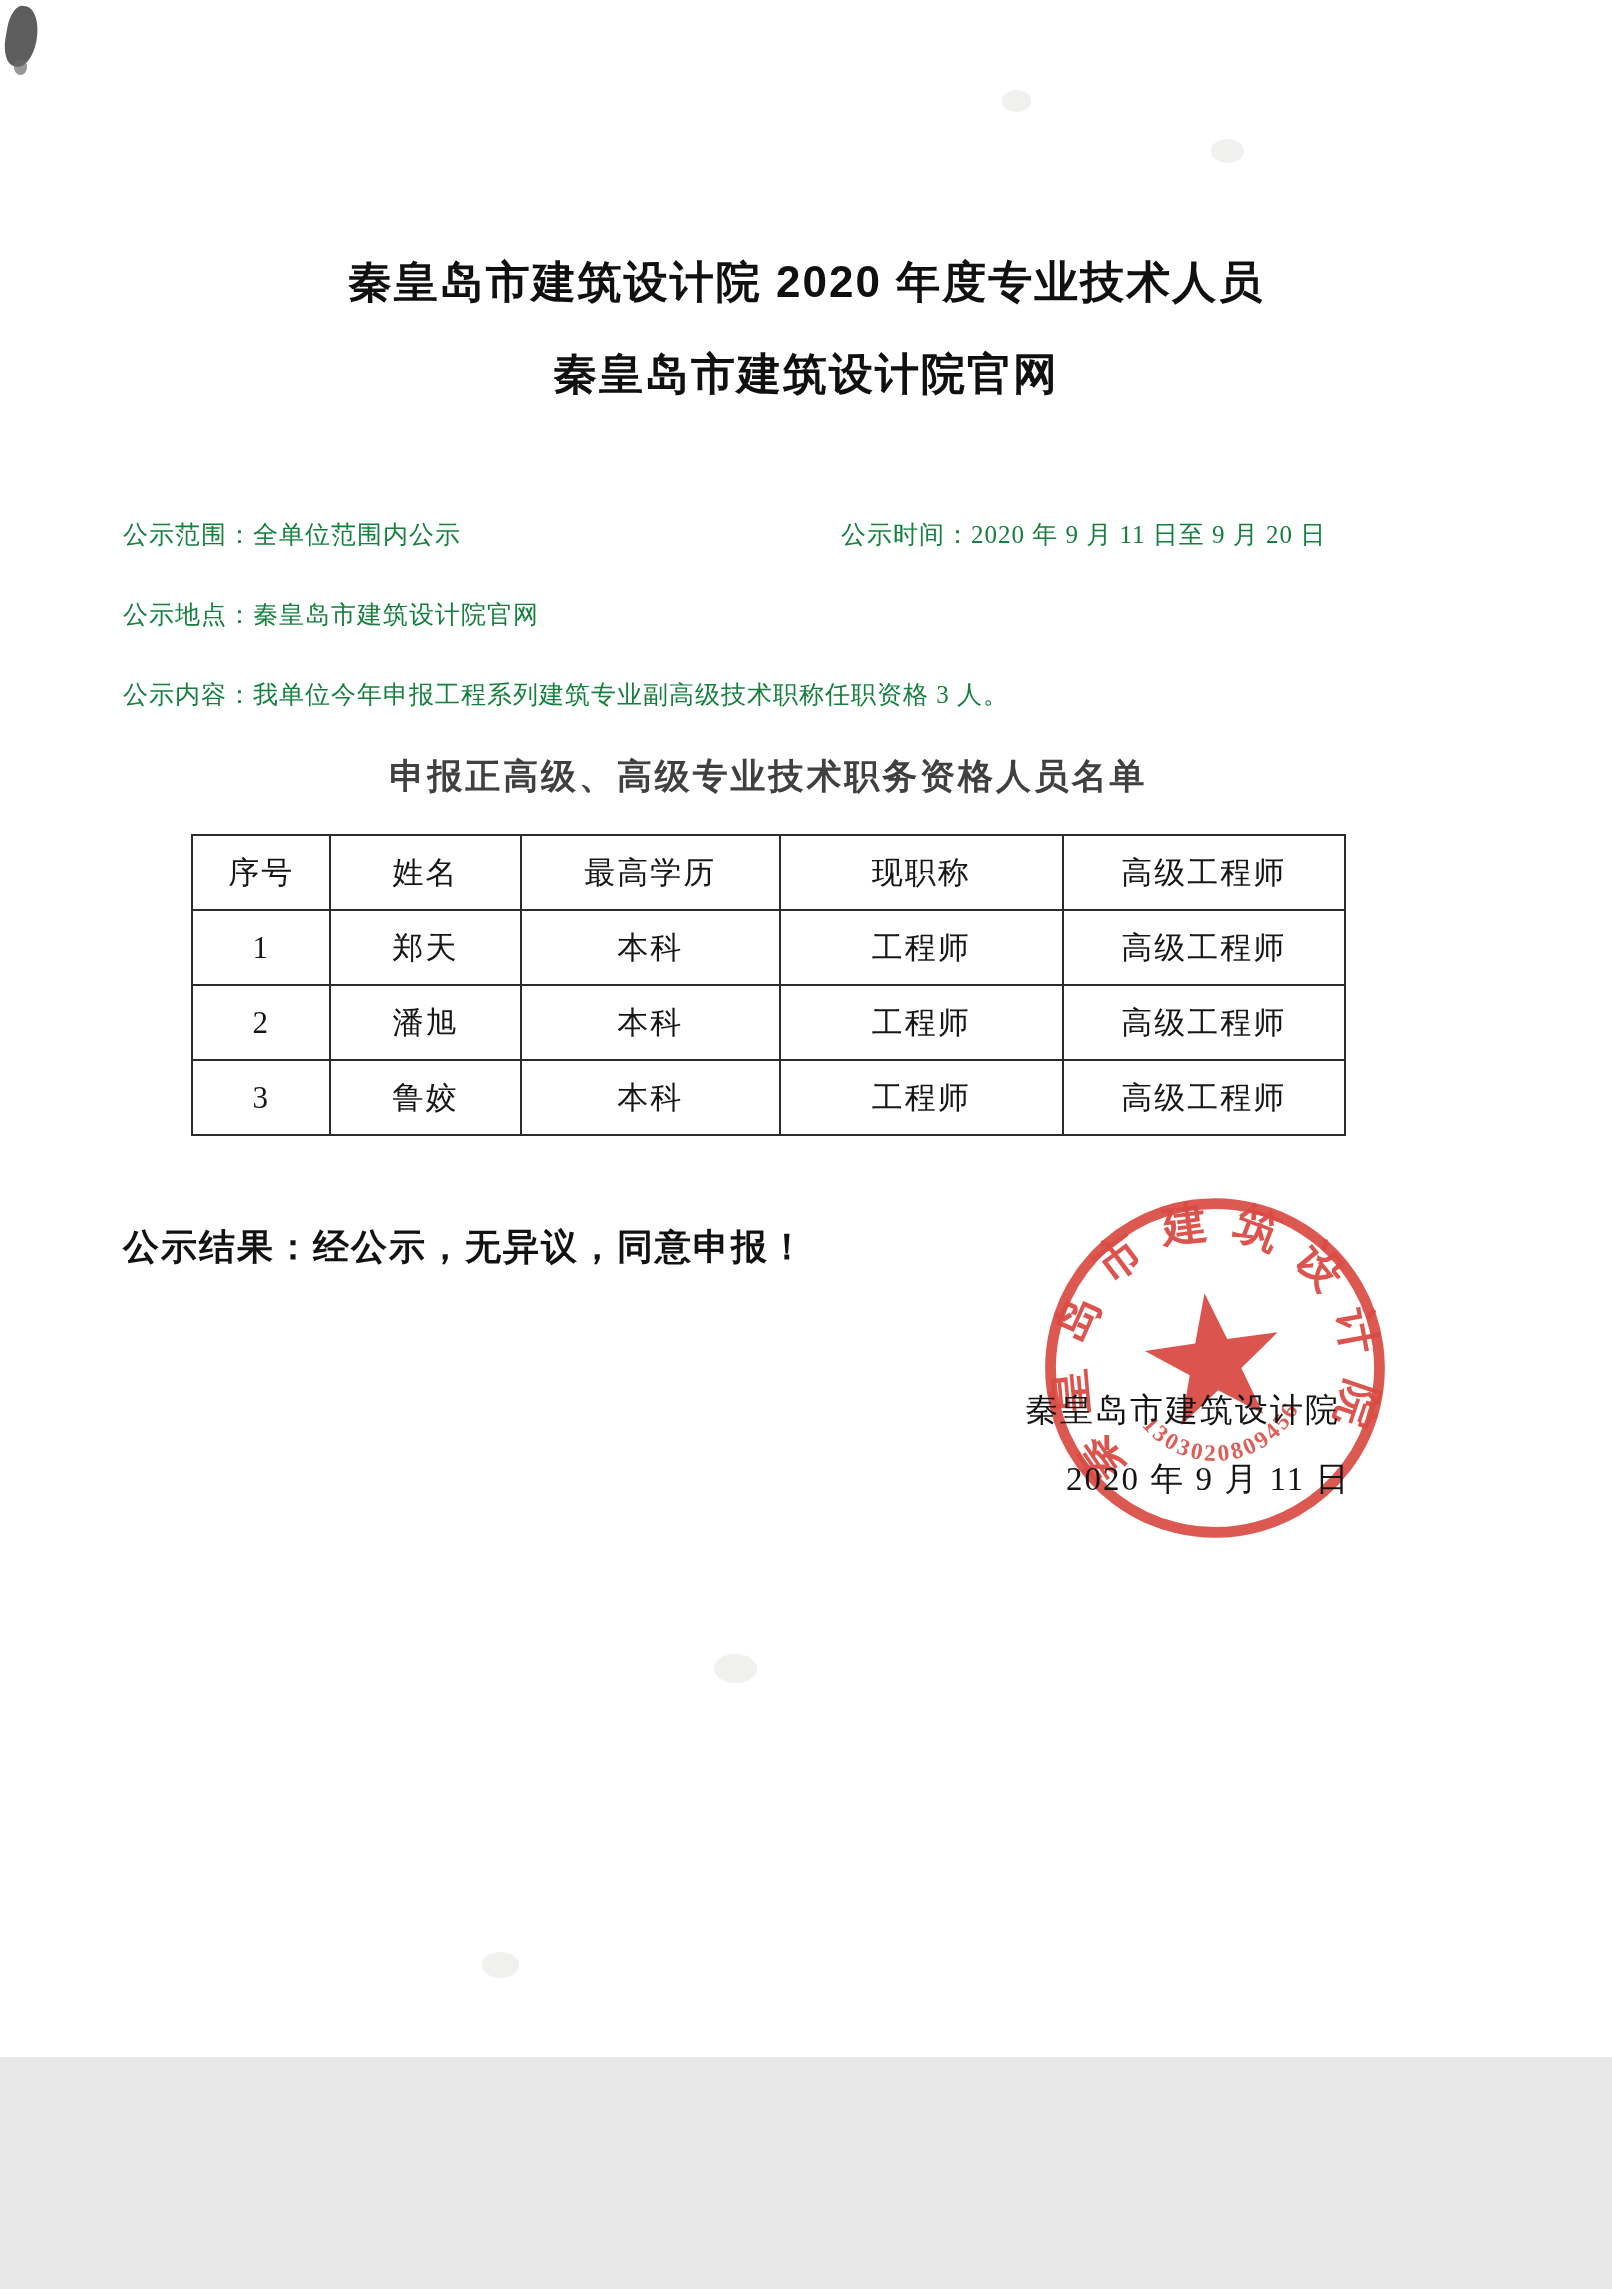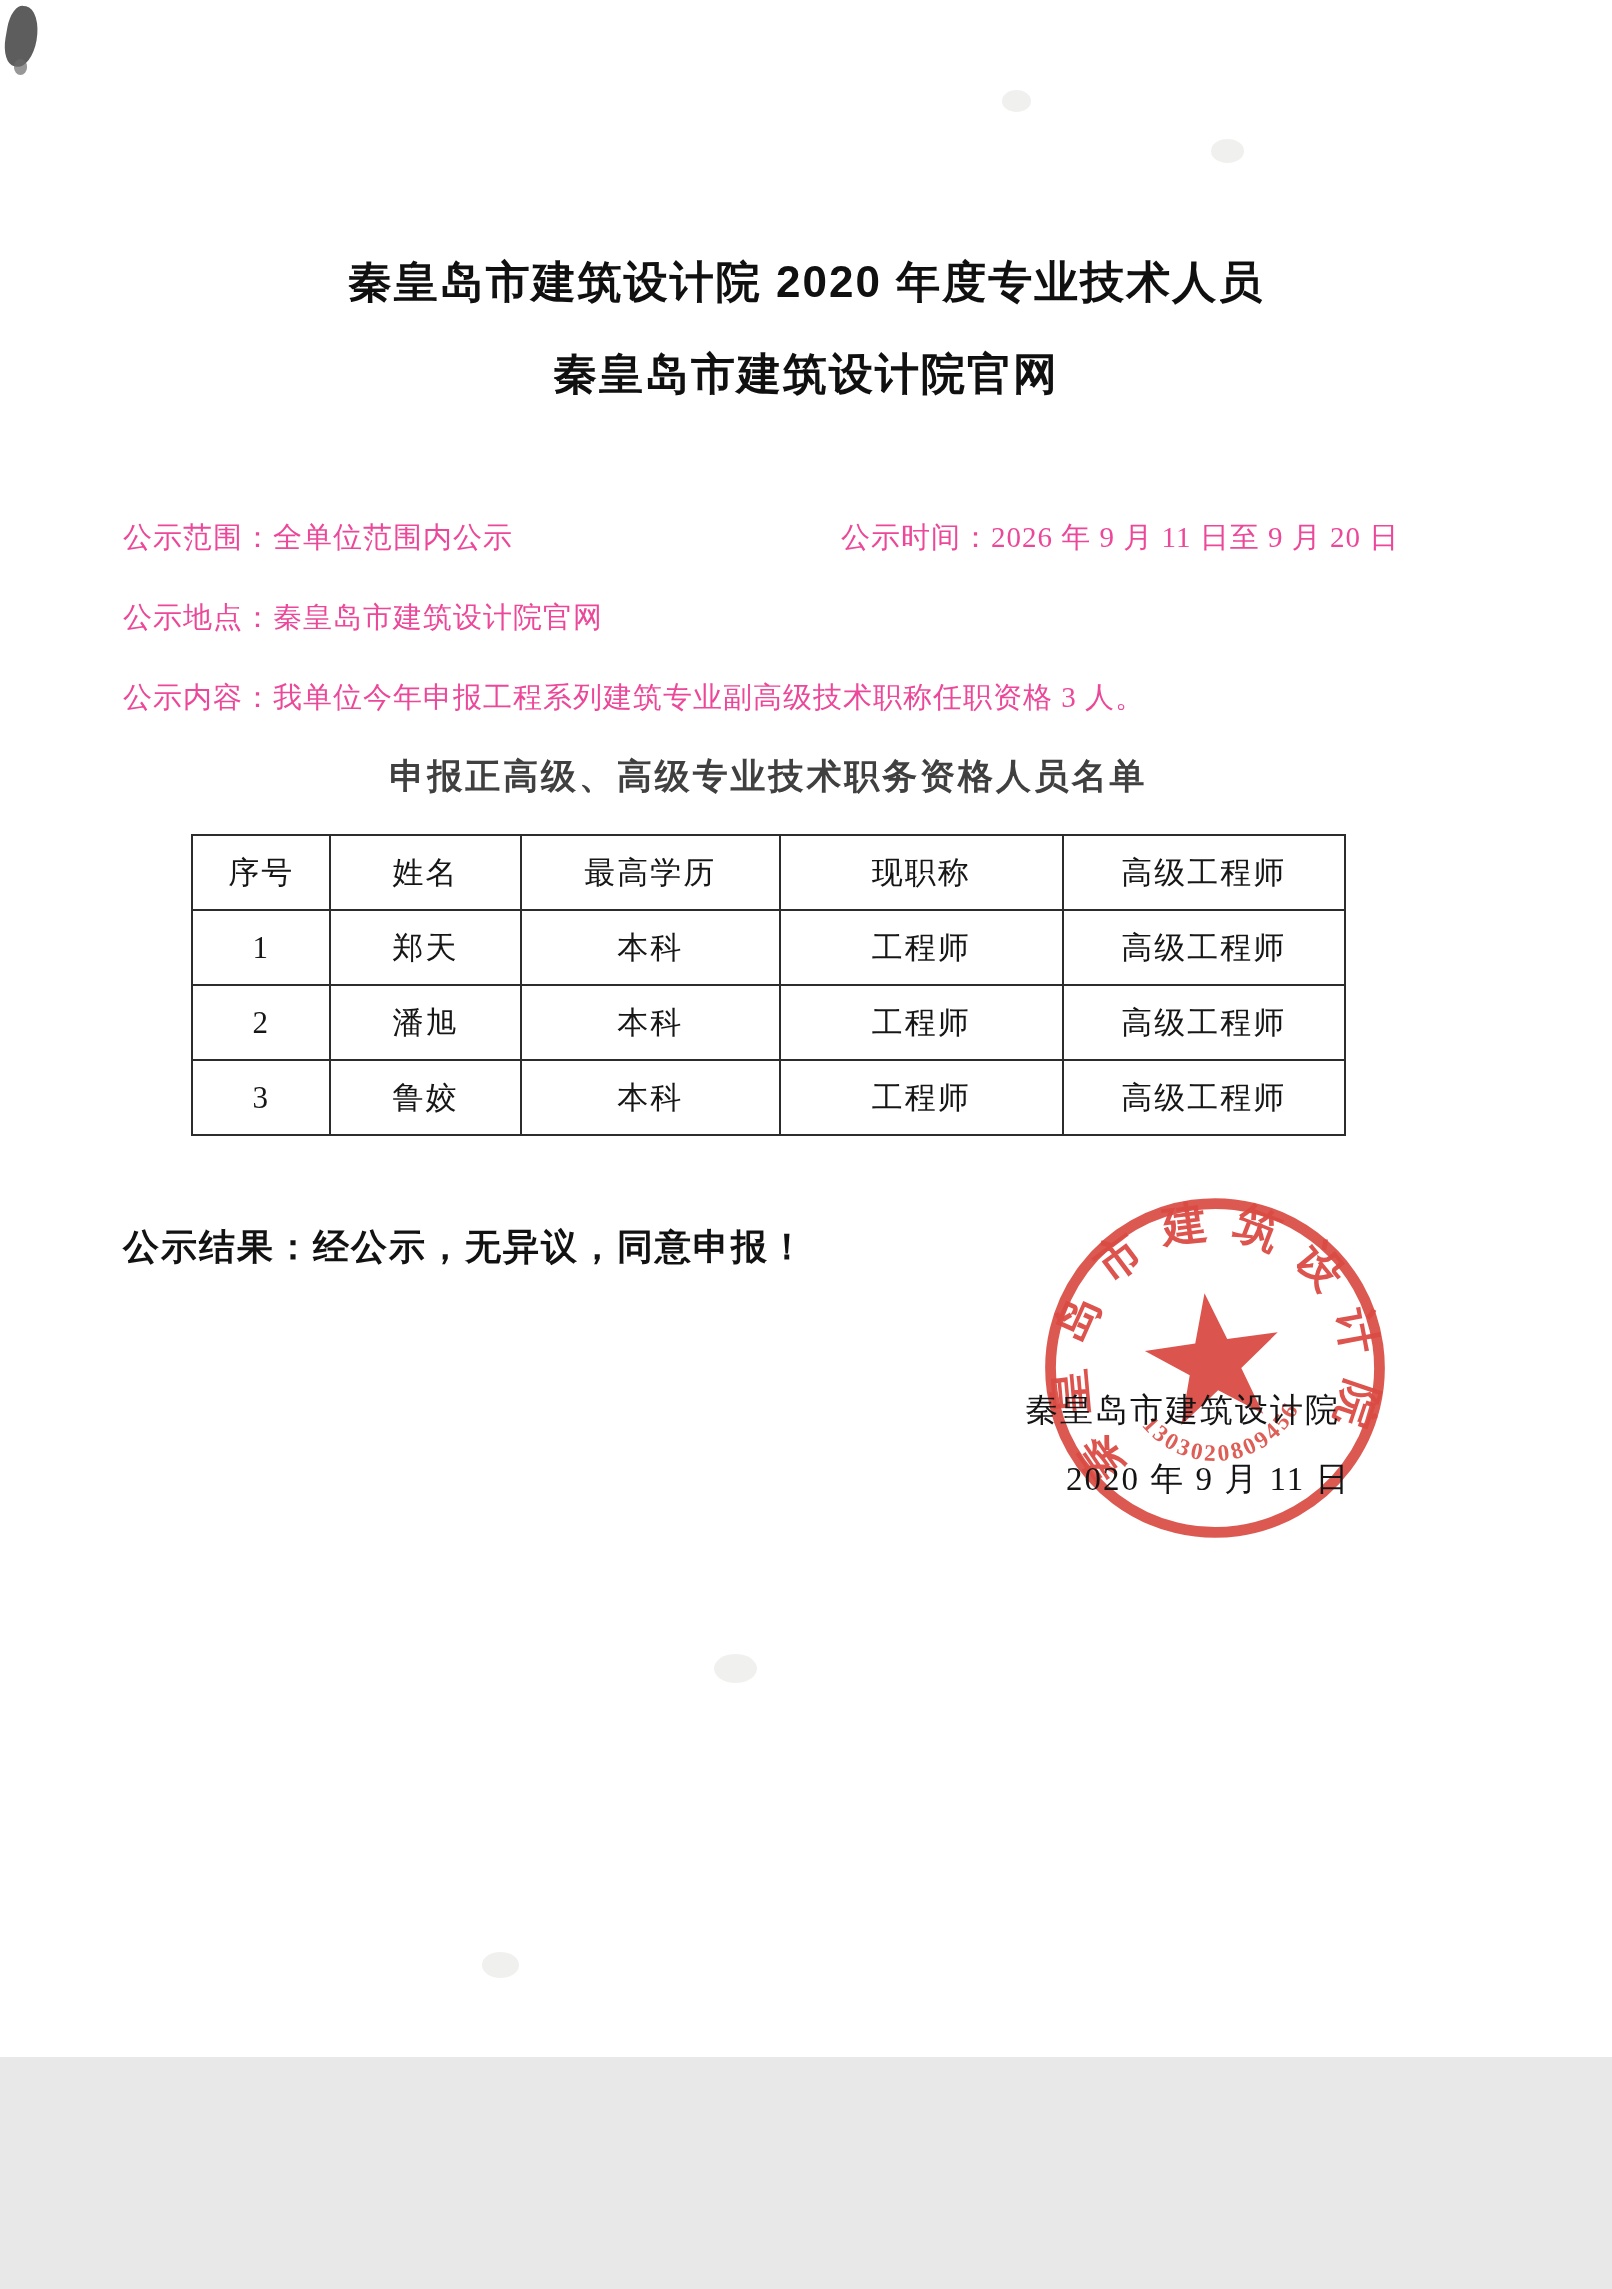--- a/index.html
+++ b/index.html
@@ -8,21 +8,21 @@
     overflow:hidden;margin:0 auto;color:#141414;
     font-family:"Liberation Serif","DejaVu Serif",serif;
   }
   .title{
     position:absolute;left:0;width:100%;text-align:center;
     font-family:"Liberation Sans","DejaVu Sans",sans-serif;
     font-weight:700;font-size:44px;letter-spacing:2px;color:#101010;
   }
   .title-1{top:253px;}
   .title-2{top:345px;}
-  .line{position:absolute;font-size:29px;letter-spacing:1px;white-space:nowrap;color:#ec4899;}
+  .line{position:absolute;font-size:25px;letter-spacing:1px;white-space:nowrap;color:#15803d;}
   .line-scope{left:123px;top:518px;}
   .line-time{left:841px;top:518px;}
   .line-place{left:123px;top:598px;}
   .line-content{left:123px;top:678px;}
   .table-caption{
     position:absolute;left:191px;top:753px;width:1155px;text-align:center;
     font-family:"Liberation Sans","DejaVu Sans",sans-serif;
     font-weight:700;font-size:35px;letter-spacing:2.9px;color:#404040;
   }
   table.roster{
@@ -74,21 +74,21 @@
   <div class="smudge smudge-a"></div>
   <div class="smudge smudge-b"></div>
   <div class="smudge smudge-c"></div>
   <div class="smudge smudge-d"></div>
   <div class="bottom-bar"></div>
 
   <div class="title title-1">秦皇岛市建筑设计院 2020 年度专业技术人员</div>
   <div class="title title-2">秦皇岛市建筑设计院官网</div>
 
   <div class="line line-scope"><span>公示范围：</span><span>全单位范围内公示</span></div>
-  <div class="line line-time"><span>公示时间：</span><span>2026 年 9 月 11 日至 9 月 20 日</span></div>
+  <div class="line line-time"><span>公示时间：</span><span>2020 年 9 月 11 日至 9 月 20 日</span></div>
   <div class="line line-place"><span>公示地点：</span><span>秦皇岛市建筑设计院官网</span></div>
   <div class="line line-content"><span>公示内容：</span><span>我单位今年申报工程系列建筑专业副高级技术职称任职资格 3 人。</span></div>
 
   <div class="table-caption">申报正高级、高级专业技术职务资格人员名单</div>
   <table class="roster">
     <colgroup>
       <col style="width:12%">
         <col style="width:16.5%">
         <col style="width:22.5%">
         <col style="width:24.5%">

